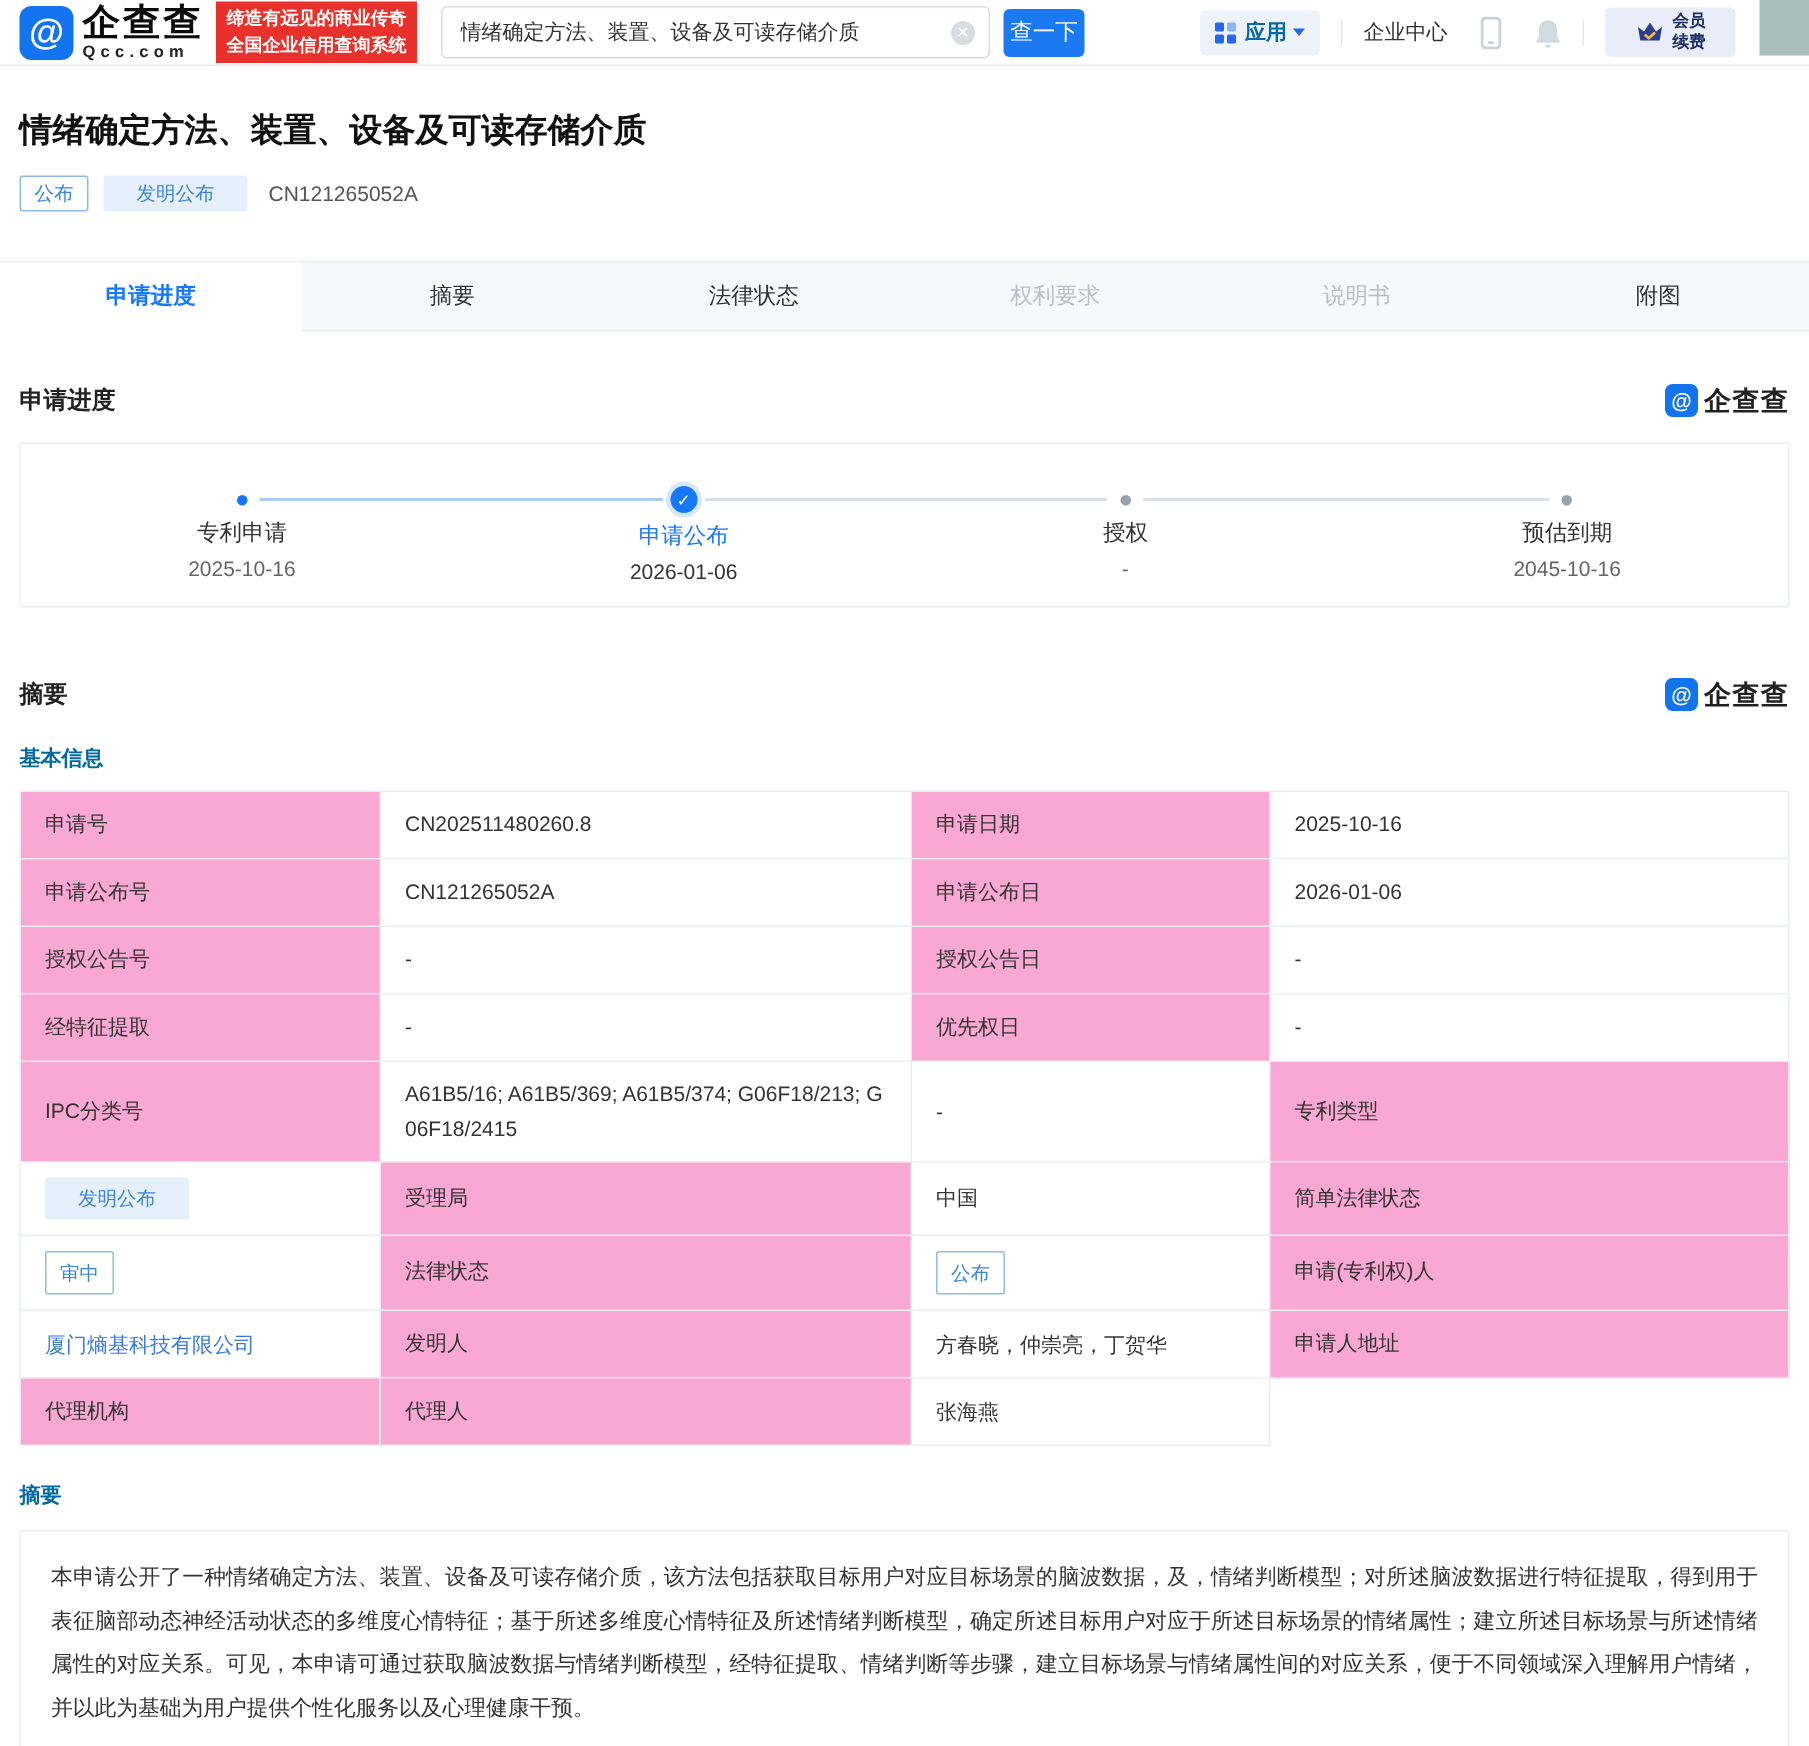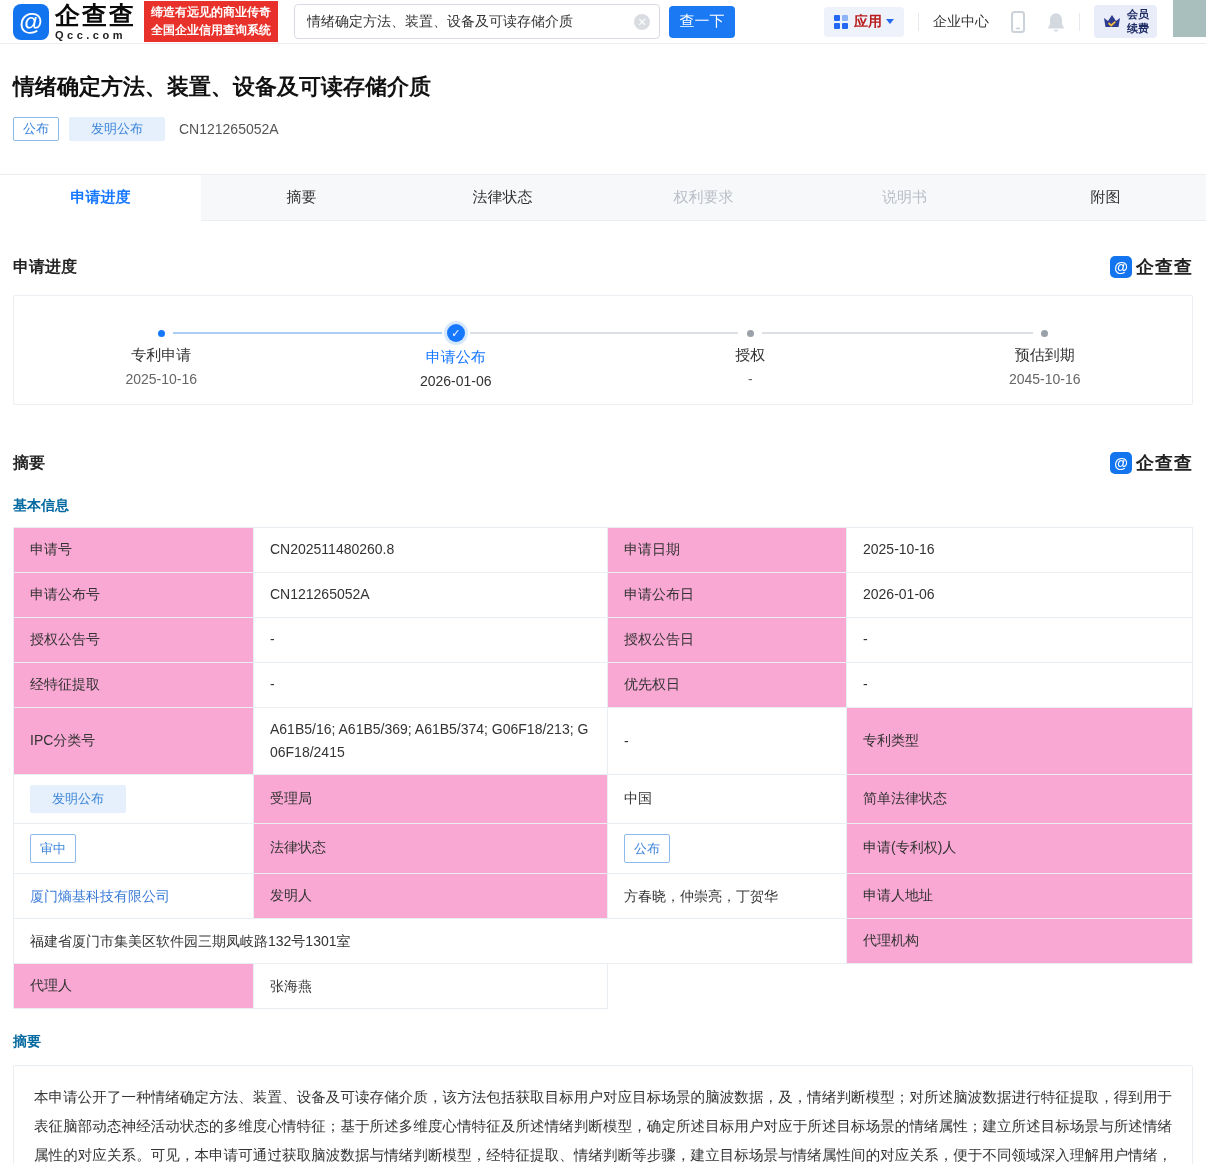--- a/index.html
+++ b/index.html
@@ -18,37 +18,37 @@
   .slogan { margin-left:8px; background:#e8312a; color:#fff; font-size:12px; font-weight:bold;
     line-height:1.45; padding:3px 7px; white-space:nowrap; }
   .search-wrap { display:flex; align-items:center; margin-left:16px; }
   .search-box { position:relative; width:366px; }
   .search-box input { width:100%; height:35px; border:1px solid #d8dce2; border-radius:4px;
     padding:0 34px 0 12px; font-size:14px; color:#333; outline:none;
     font-family:"Liberation Sans","DejaVu Sans",sans-serif; }
   .clear-ic { position:absolute; right:10px; top:50%; transform:translateY(-50%);
     width:16px; height:16px; border-radius:50%; background:#d9dce1; color:#fff; font-size:11px;
     line-height:16px; text-align:center; cursor:pointer; }
-  .search-btn { margin-left:9px; width:66px; height:32px; background:#1b7af3; color:#fff;
+  .search-btn { margin-left:9px; width:54px; height:32px; background:#1b7af3; color:#fff;
     border:none; border-radius:4px; font-size:15px; cursor:pointer;
     font-family:"Liberation Sans","DejaVu Sans",sans-serif; }
   .hnav { margin-left:auto; display:flex; align-items:center; margin-right:36px; }
   .apps-btn { display:flex; align-items:center; background:#eef2fa; border-radius:4px;
     padding:6px 10px; cursor:pointer; }
   .grid-ic { width:14px; height:14px; display:grid; grid-template-columns:6px 6px; gap:2px; margin-right:6px; }
   .grid-ic i { width:6px; height:6px; background:#2468f2; border-radius:1px; }
   .grid-ic i.lt { background:#8fb3f8; }
-  .apps-label { font-size:14px; font-weight:bold; color:#b91c1c; }
+  .apps-label { font-size:14px; font-weight:bold; color:#0369a1; }
   .caret { margin-left:4px; width:0; height:0; border-left:4px solid transparent;
     border-right:4px solid transparent; border-top:5px solid #2468f2; }
   .vdiv { width:1px; height:18px; background:#e6e9ee; margin:0 14px; }
   .hlink { font-size:14px; color:#333; cursor:pointer; white-space:nowrap; }
   .icon-btn { margin-left:22px; cursor:pointer; display:flex; align-items:center; }
   .vip-btn { display:flex; align-items:center; background:#e9ecf9; border-radius:4px;
-    padding:3px 8px; cursor:pointer; }
+    padding:3px 20px; cursor:pointer; }
   .vip-txt { margin-left:5px; font-size:11px; font-weight:bold; color:#1f2d66; line-height:1.25; }
   .corner-box { position:absolute; right:0; top:0; width:33px; height:37px; background:#a8bfbe; }
 
   
   .title-block { padding:28px 13px 0 13px; }
   .patent-title { font-size:22px; font-weight:bold; color:#111; }
   .tag-row { margin-top:15px; display:flex; align-items:center; }
   .tag-outline { border:1px solid #8fbaee; color:#3d85d9; background:#fff; font-size:13px;
     padding:2px 9px; border-radius:2px; }
   .tag-filled { background:#e5f0fc; color:#3d85d9; font-size:13px; padding:3px 22px; border-radius:2px; margin-left:10px; }
@@ -307,23 +307,20 @@
   <div class="cell th">申请(专利权)人</div>
   <div class="cell td">
       <a class="link">厦门熵基科技有限公司</a>
     </div>
   <div class="cell th">发明人</div>
   <div class="cell td">
       <span>方春晓，仲崇亮，丁贺华</span>
     </div>
 
   <div class="cell th">申请人地址</div>
-  <div class="cell td span3">
-      <span>福建省厦门市集美区软件园三期凤岐路132号1301室</span>
-    </div>
 
   <div class="cell th">代理机构</div>
   <div class="cell th">代理人</div>
   <div class="cell td">
       <span>张海燕</span>
     </div>
 </div>
 
 <div class="sub-title" style="margin-top:24px;">摘要</div>
 

